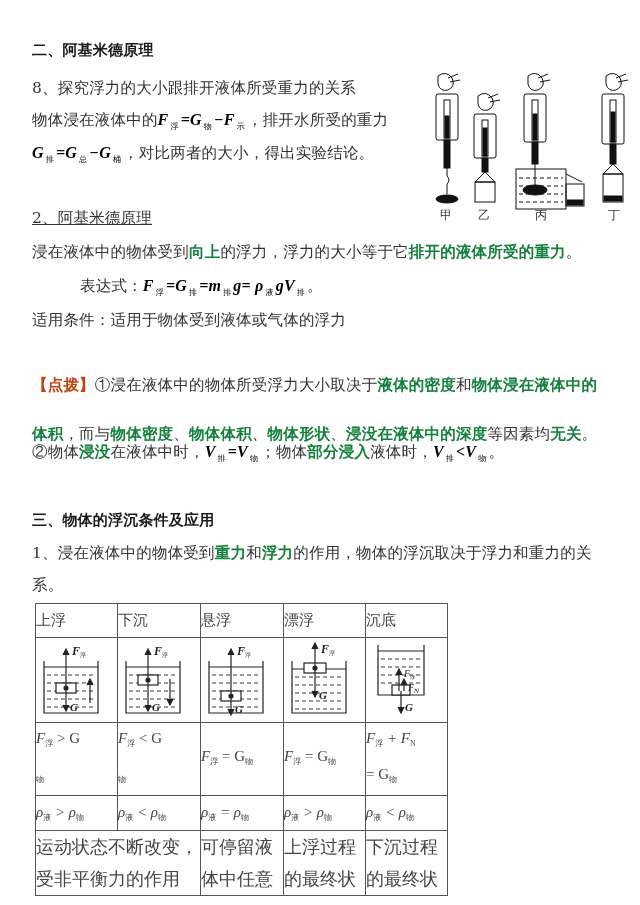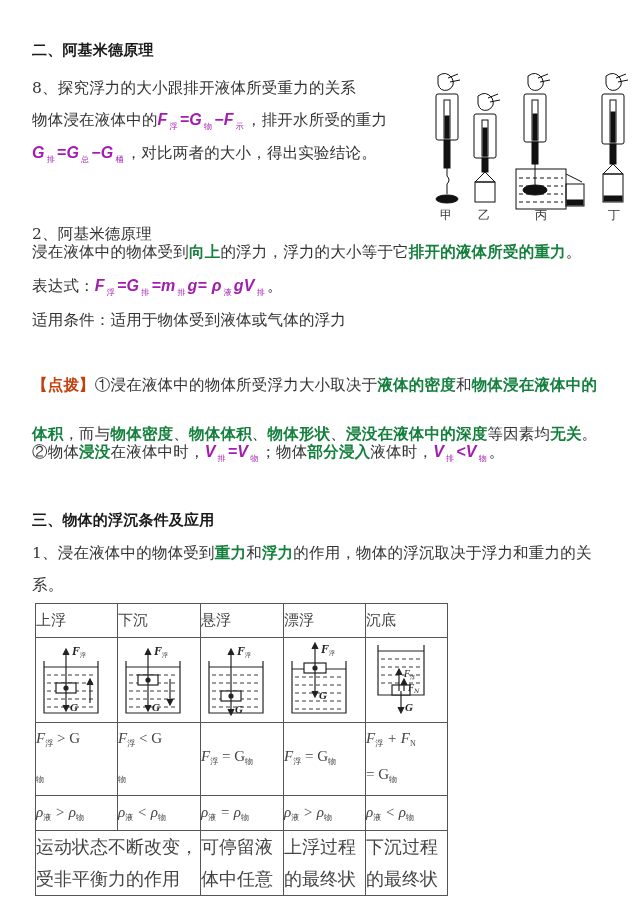--- a/index.html
+++ b/index.html
@@ -1,21 +1,21 @@
 <!DOCTYPE html>
 <html><head>
 <meta charset="utf-8">
 <style>
   html, body { margin:0; padding:0; background:#ffffff; }
   body { width:640px; height:905px; position:relative; overflow:hidden;
          font-family:"DejaVu Serif","Liberation Serif",serif; color:#333; }
   .line { position:absolute; left:32px; font-size:15.5px; line-height:20px; white-space:nowrap; letter-spacing:0.2px; }
   .h { font-weight:bold; color:#1a1a1a; font-family:"DejaVu Sans","Liberation Sans",sans-serif; font-size:15px; }
   .red { color:#15803d; font-weight:bold; }
-  .f { color:#a21caf; font-weight:bold; font-style:italic; font-family:Liberation Sans, sans-serif; font-size:16px; }
+  .f { color:#000000; font-weight:bold; font-style:italic; font-family:Liberation Serif, serif; font-size:16px; }
   .sub { font-size:8px; font-style:normal; font-weight:normal; vertical-align:-4px; margin:0 2px; }
   .apparatus { position:absolute; left:418px; top:66px; width:220px; height:160px; }
   table.tb { position:absolute; left:35px; top:603px; width:412px; border-collapse:collapse; table-layout:fixed; }
   table.tb td { border:1.3px solid #555; text-align:left; padding:0; color:#444; font-size:15px; vertical-align:middle; }
   .tb .hdr td { height:33px; }
   .tb .img td { height:84px; }
   .tb .frm td { height:67px; font-family:"Liberation Serif",serif; font-size:15px; line-height:30px; }
   .tb .rho td { height:34px; font-family:"Liberation Serif",serif; font-style:italic; }
   .tb .desc td { height:64px; line-height:32px; font-size:18px; }
   .tb .tiny { font-size:8px; font-style:normal; vertical-align:-3px; }
@@ -76,25 +76,25 @@
       <rect x="185" y="108" width="20" height="28"></rect>
       <rect x="186" y="130" width="18" height="5" fill="#111"></rect>
     </g>
   </svg>
   <span style="position:absolute;left:22px;top:141px;font-size:12px;">甲</span>
   <span style="position:absolute;left:60px;top:141px;font-size:12px;">乙</span>
   <span style="position:absolute;left:117px;top:141px;font-size:12px;">丙</span>
   <span style="position:absolute;left:190px;top:141px;font-size:12px;">丁</span>
 </div>
 
-<div class="line" style="top:224px;">2、阿基米德原理</div>
+<div class="line" style="top:208px;text-decoration:underline;">2、阿基米德原理</div>
 <div class="line" style="top:242px;">
   <span>浸在液体中的物体受到</span><span class="red">向上</span><span>的浮力，浮力的大小等于它</span><span class="red">排开的液体所受的重力</span><span>。</span>
 </div>
-<div class="line" style="top:276px;">
+<div class="line" style="top:276px;margin-left:48px;">
   <span>表达式：</span><span class="f"><span>F</span><span class="sub">浮</span><span>=G</span><span class="sub">排</span><span>=m</span><span class="sub">排</span><span>g= ρ</span><span class="sub">液</span><span>gV</span><span class="sub">排</span></span><span>。</span>
 </div>
 <div class="line" style="top:310px;">适用条件：适用于物体受到液体或气体的浮力</div>
 
 <div class="line" style="top:375px;">
   <span style="font-weight:bold;color:#c2410c;">【点拨】</span><span>①浸在液体中的物体所受浮力大小取决于</span><span class="red">液体的密度</span><span>和</span><span class="red">物体浸在液体中的</span>
 </div>
 <div class="line" style="top:424px;">
   <span class="red">体积</span><span>，而与</span><span class="red">物体密度</span><span>、</span><span class="red">物体体积</span><span>、</span><span class="red">物体形状</span><span>、</span><span class="red">浸没在液体中的深度</span><span>等因素均</span><span class="red">无关</span><span>。</span>
 </div>

